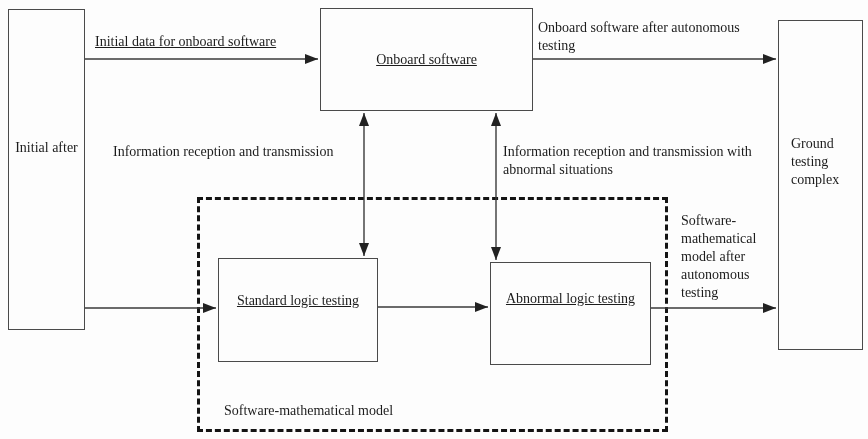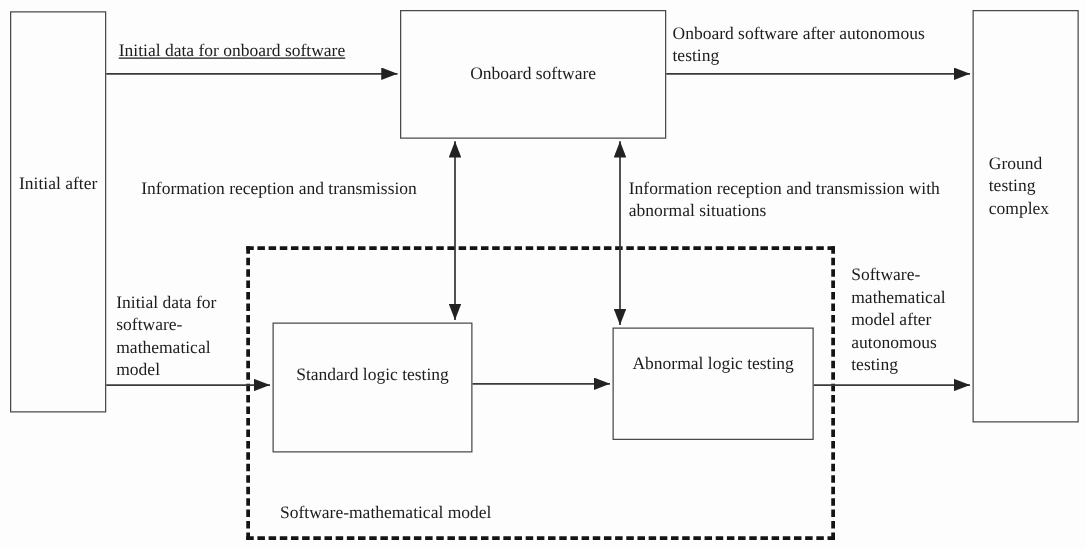--- a/index.html
+++ b/index.html
@@ -13,21 +13,21 @@
   .stage{
     position:relative;width:868px;height:439px;background:var(--bg);
     font-family:"Liberation Serif","DejaVu Serif",serif;
     color:var(--text);font-size:14px;line-height:18px;overflow:hidden;
   }
   .box{
     position:absolute;border:1px solid var(--border);background:transparent;
     box-sizing:border-box;
   }
   .box .cap{display:block;}
-  .center-cap{display:flex;align-items:center;justify-content:center;text-align:right;}
+  .center-cap{display:flex;align-items:center;justify-content:center;text-align:right;text-decoration:underline;}
   .dashed{
     position:absolute;border:3px dashed var(--dash);box-sizing:border-box;background:transparent;
   }
   .lbl{position:absolute;white-space:normal;}
   .nowrap{white-space:nowrap;}
   .arrow-layer{position:absolute;left:0;top:0;pointer-events:none;}
   .arrow-layer line{stroke:var(--line);stroke-width:1.4;}
 </style>
 </head>
 <body>
@@ -38,41 +38,40 @@
   <div class="lbl nowrap" style="left:210px;top:402px;margin-left:14px;">Software-mathematical model</div>
 
   <div class="box" style="left:8px;top:9px;width:77px;height:321px;text-align:center;">
     <span class="cap nowrap" style="margin-top:129px;">Initial after</span>
   </div>
 
   <div class="box center-cap" style="left:320px;top:8px;width:213px;height:103px;">
     <span class="cap">Onboard software</span>
   </div>
 
-  <div class="box" style="left:778px;top:8px;width:85px;height:330px;">
+  <div class="box" style="left:778px;top:20px;width:85px;height:330px;">
     <span class="cap" style="margin:114px 4px 0 12px;">Ground testing complex</span>
   </div>
 
   <div class="box center-cap" style="left:218px;top:258px;width:160px;height:104px;">
     <span class="cap" style="margin-bottom:18px;">Standard logic testing</span>
   </div>
 
-  <div class="box center-cap" style="left:490px;top:262px;width:161px;height:90px;">
+  <div class="box center-cap" style="left:490px;top:262px;width:161px;height:103px;">
     <span class="cap" style="margin-bottom:30px;">Abnormal logic testing</span>
   </div>
 
   <div class="lbl nowrap" style="left:95px;top:33px;text-decoration:underline;">Initial data for onboard software</div>
 
   <div class="lbl" style="left:538px;top:19px;width:238px;">Onboard software after autonomous testing</div>
 
   <div class="lbl nowrap" style="left:113px;top:143px;">Information reception and transmission</div>
 
   <div class="lbl" style="left:503px;top:143px;width:250px;">Information reception and transmission with abnormal situations</div>
 
-  <div class="lbl" style="left:93px;top:234px;width:102px;">Initial data for software-mathematical model</div>
 
 
   <div class="lbl" style="left:681px;top:212px;width:92px;">Software-mathematical model after autonomous testing</div>
 
   <svg class="arrow-layer" width="868" height="439" viewBox="0 0 868 439">
     <defs>
       <marker id="ah" markerUnits="userSpaceOnUse" markerWidth="13" markerHeight="10" refX="13" refY="5" orient="auto-start-reverse">
         <path d="M0,0 L13,5 L0,10 Z" fill="#222222"></path>
       </marker>
     </defs>

